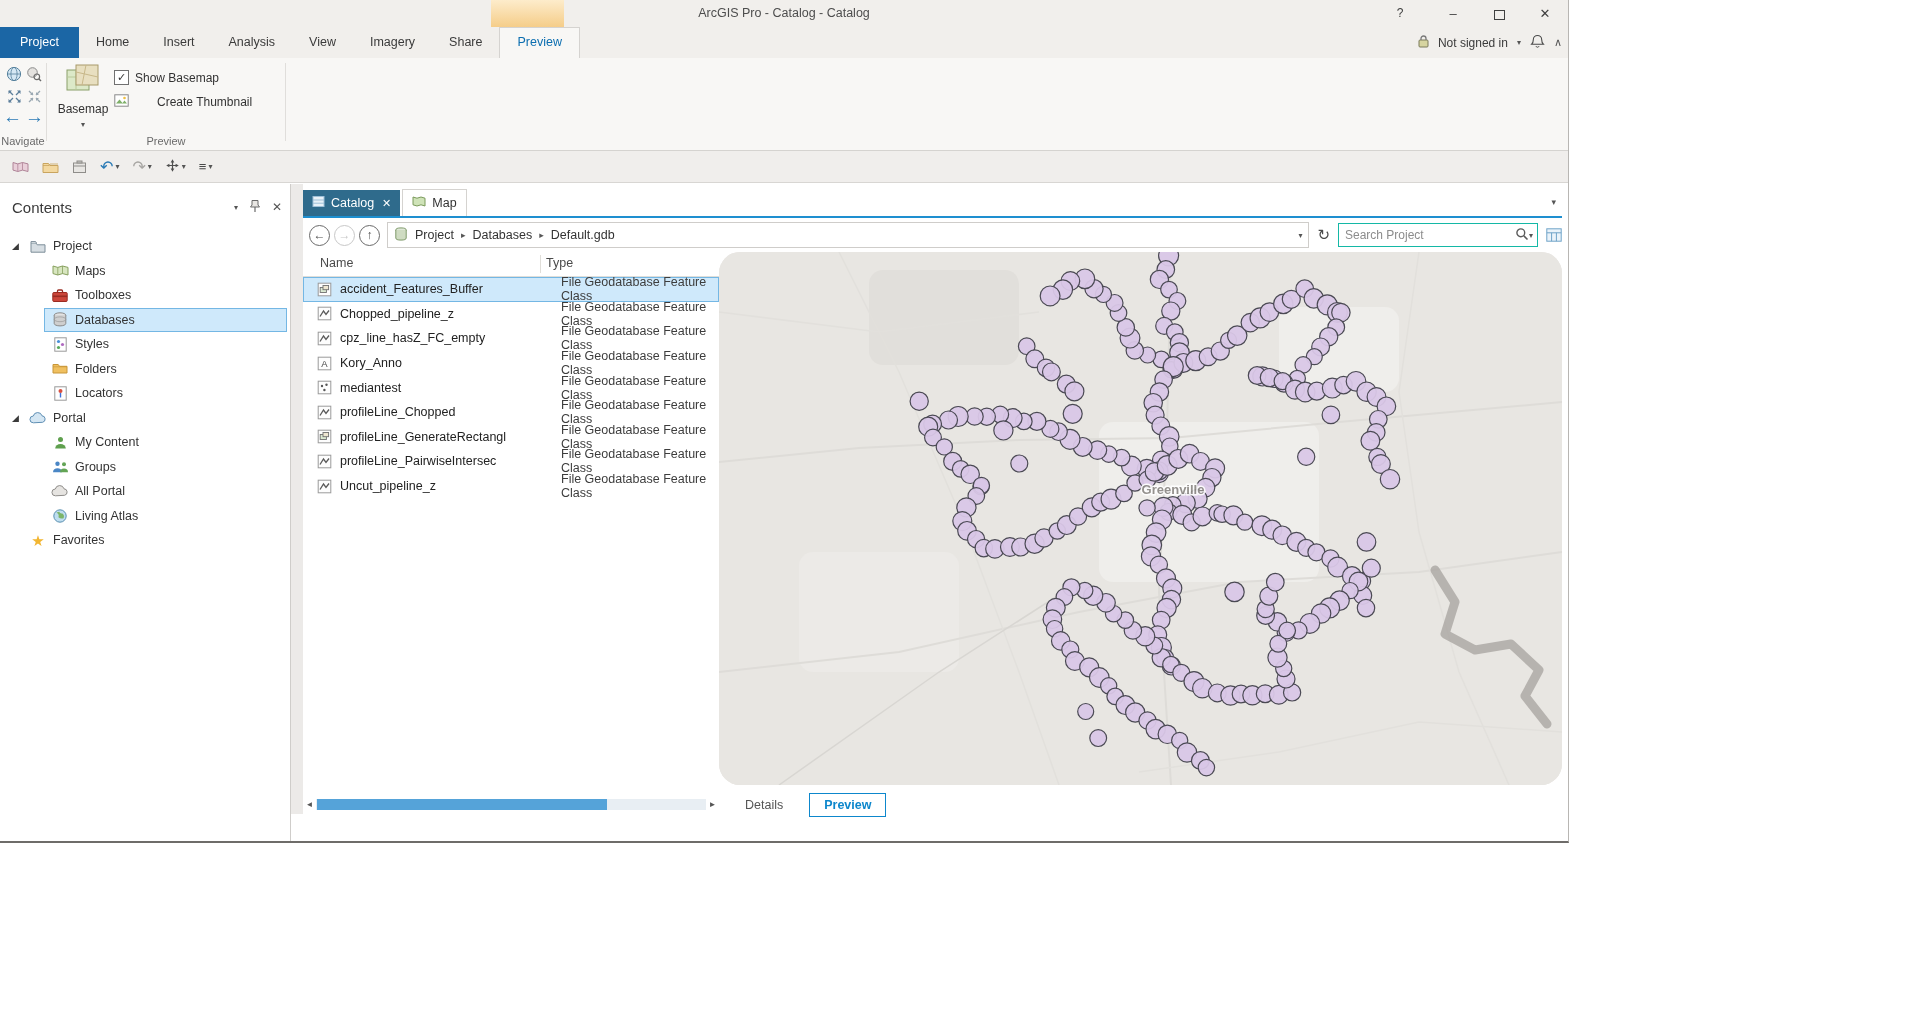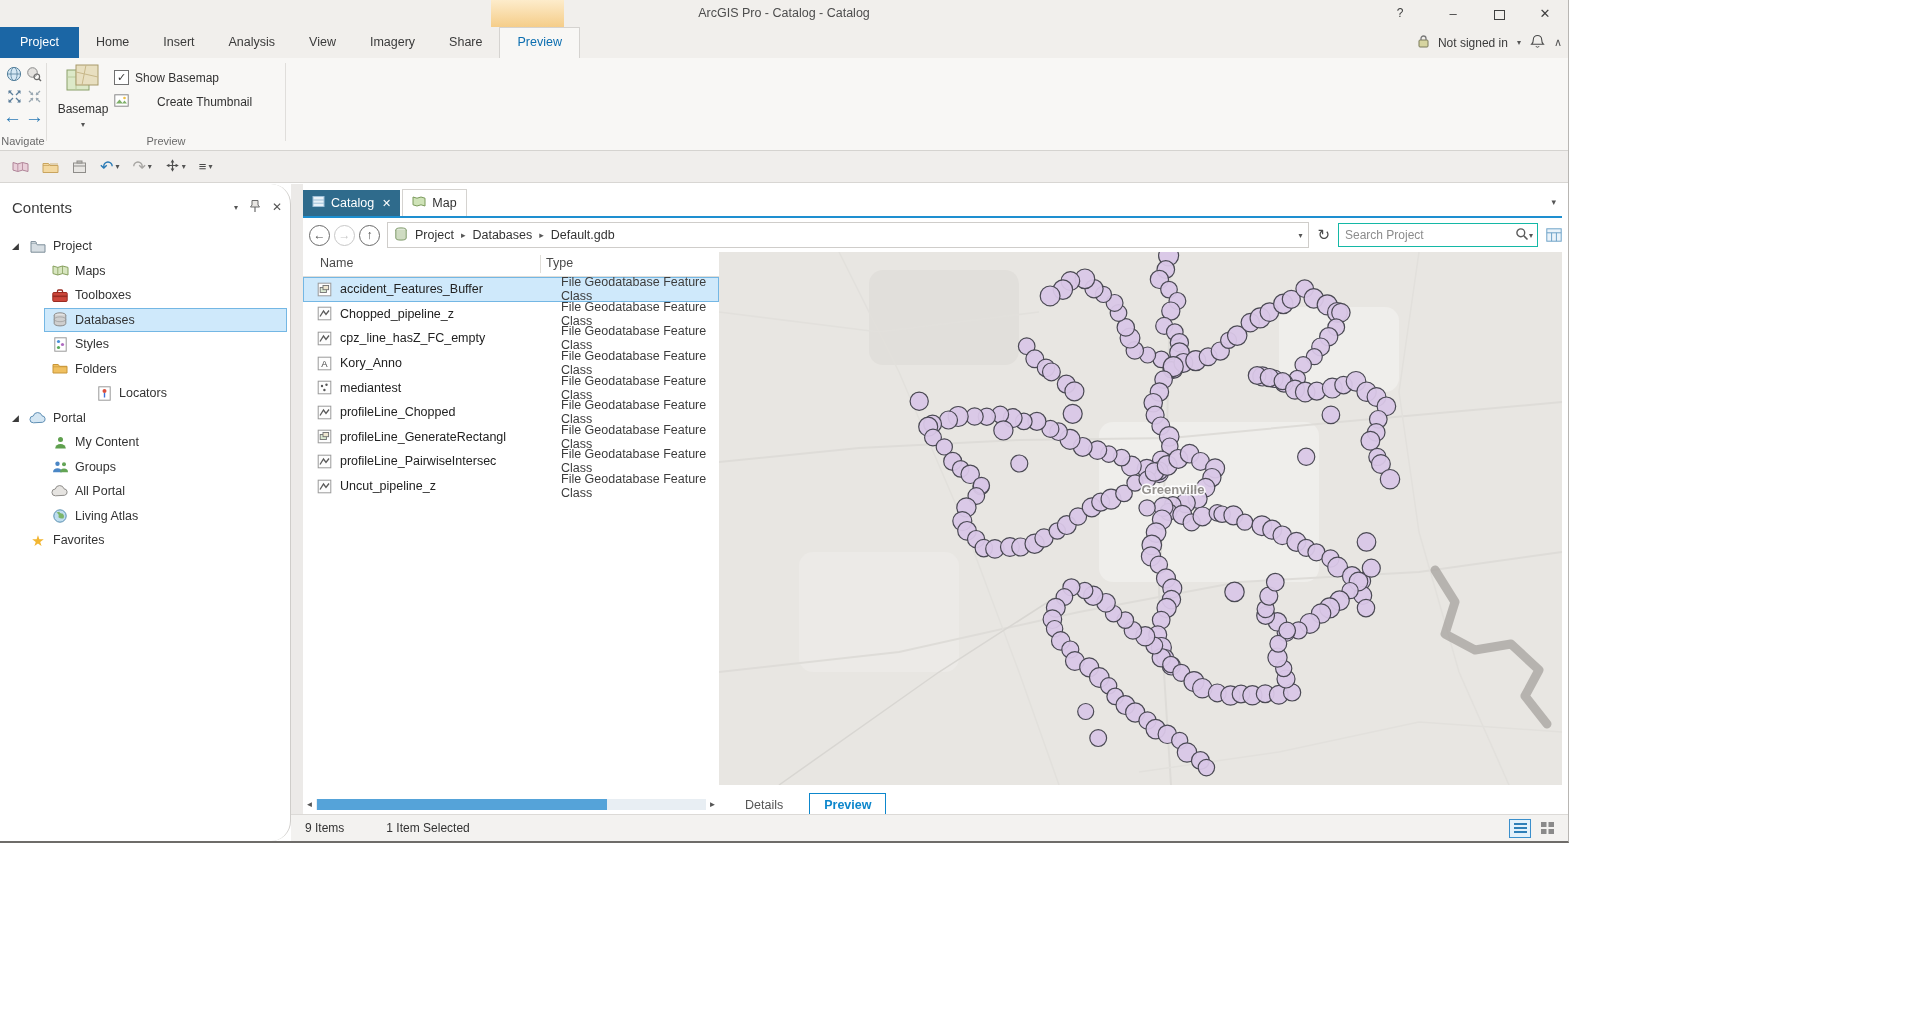--- a/index.html
+++ b/index.html
@@ -39,21 +39,21 @@
   .checkbox{width:13px;height:13px;border:1px solid #707070;background:#fff;display:flex;align-items:center;justify-content:center;font-size:11px;color:#333;line-height:1;}
 
   
   .qat{position:absolute;left:0;top:151px;width:100%;height:32px;background:#f0eeec;border-bottom:1px solid #d8d6d3;display:flex;align-items:center;padding-left:8px;gap:5px;box-sizing:border-box;}
   .qat-item{display:flex;align-items:center;gap:2px;padding:0 4px;}
   .undo-glyph{font-size:16px;color:#2a7ab5;}
   .redo-glyph{font-size:16px;color:#a8a6a3;}
   .menu-glyph{font-size:13px;color:#4a4a4a;}
 
   
-  .contents{position:absolute;left:0;top:184px;width:291px;bottom:0;background:#fff;border-right:1px solid #cfcdca;box-sizing:border-box;border-radius:20px;}
+  .contents{position:absolute;left:0;top:184px;width:291px;bottom:0;background:#fff;border-right:1px solid #cfcdca;box-sizing:border-box;}
   .contents-header{position:absolute;left:12px;right:8px;top:12px;height:22px;display:flex;align-items:center;}
   .contents-title{font-size:15px;color:#3a3a3a;flex:1;}
   .panel-icons{display:flex;align-items:center;gap:11px;color:#555;}
   .panel-icons .x{font-size:12px;}
   .tree{position:absolute;left:0;right:0;top:50px;}
   .tree-row{height:24.5px;display:flex;align-items:center;position:relative;font-size:12.5px;color:#333;}
   .tree-row>*{position:relative;z-index:1;}
   .tree-row.selected::before{content:'';position:absolute;left:44px;right:3px;top:0;bottom:0;background:#cfe9fb;border:1px solid #74b7e4;box-sizing:border-box;z-index:0;}
   .expander{width:16px;font-size:9px;color:#3a3a3a;display:inline-block;}
   .tree-icon{width:20px;display:flex;justify-content:center;}
@@ -95,21 +95,21 @@
   .file-row .ftype{position:absolute;left:258px;color:#3d3d3d;}
   .file-row.selected{background:#cfe9fb;box-shadow:inset 0 0 0 1px #74b7e4;}
   .filelist-bg{position:absolute;left:303px;top:252px;width:416px;bottom:27px;background:#fff;border-right:1px solid #d2d0cd;box-sizing:border-box;z-index:-1;}
 
   .hscroll{position:absolute;left:303px;width:416px;bottom:30px;height:13px;display:flex;align-items:center;}
   .scroll-arrow{width:13px;text-align:center;font-size:8px;color:#555;}
   .scroll-track{flex:1;height:11px;background:#e8eef3;position:relative;}
   .scroll-thumb{position:absolute;left:1px;top:0;height:11px;width:290px;background:#55a3d9;}
 
   
-  .mappane{position:absolute;left:719px;top:252px;width:843px;height:533px;background:#e8e6e2;overflow:hidden;}
+  .mappane{position:absolute;left:719px;top:252px;width:843px;height:533px;background:#e8e6e2;overflow:hidden;border-radius:21px;}
   .previewtabs{position:absolute;left:719px;right:6px;top:785px;height:30px;background:#fff;display:flex;align-items:center;padding-left:16px;gap:16px;}
   .ptab{font-size:12.5px;color:#555;padding:4px 10px;margin-top:9px;}
   .ptab.active{color:#0d87cc;border:1px solid #0d87cc;padding:4px 14px;font-weight:bold;}
 
   
   .statusbar{position:absolute;left:291px;right:0;bottom:0;height:27px;background:#f3f2f0;border-top:1px solid #dcdad7;display:flex;align-items:center;box-sizing:border-box;}
   .status-text{margin-left:14px;font-size:12px;color:#333;}
   .status-text.sel{margin-left:42px;}
   .status-toggles{position:absolute;right:10px;display:flex;gap:5px;align-items:center;}
   .toggle-btn{width:22px;height:19px;display:flex;align-items:center;justify-content:center;}
@@ -322,21 +322,21 @@
         </div>
         <div class="tree-row" style="padding-left: 50px;">
           <span class="tree-icon">
             <svg width="16" height="13">
               <path d="M1 2.5 h5.2 l1.3 1.8 H15 v6.7 H1z" fill="#f0c060" stroke="#c89638"></path>
               <path d="M1 4.8 h14" stroke="#c89638" stroke-width="0.7"></path>
             </svg>
           </span>
           <span class="tree-label">Folders</span>
         </div>
-        <div class="tree-row" style="padding-left: 50px; margin-left: 44px;">
+        <div class="tree-row" style="padding-left: 50px;">
           <span class="tree-icon">
             <svg width="13" height="15">
               <rect x="0.8" y="0.8" width="11.4" height="13.4" fill="#fff" stroke="#9a9a9a"></rect>
               <circle cx="6.5" cy="5" r="2" fill="#d94f3f"></circle>
               <path d="M6.5 7 V11.5" stroke="#3f6fd9" stroke-width="1.4"></path>
             </svg>
           </span>
           <span class="tree-label">Locators</span>
         </div>
         <div class="tree-row" style="padding-left: 12px;">
@@ -834,39 +834,14 @@
         </g>
         <text x="454" y="242" font-size="13" font-weight="bold" fill="#8b8884" text-anchor="middle" stroke="#ffffff" stroke-width="3" paint-order="stroke" opacity="0.9" font-family="&quot;Liberation Sans&quot;, sans-serif">Greenville</text>
       </svg>
   </div>
 
   <div class="previewtabs" id="previewtabs">
       <div class="ptab">Details</div>
       <div class="ptab active">Preview</div>
     </div>
 
-  <div class="statusbar">
-    <span class="status-text">9 Items</span>
-    <span class="status-text sel">1 Item Selected</span>
-    <span class="status-toggles">
-      <span class="toggle-btn active" id="ic-listview">
-          <svg width="13" height="12">
-            <g fill="#2e7fb8">
-              <rect x="0" y="1" width="13" height="2"></rect>
-              <rect x="0" y="5" width="13" height="2"></rect>
-              <rect x="0" y="9" width="13" height="2"></rect>
-            </g>
-          </svg>
-        </span>
-      <span class="toggle-btn" id="ic-gridview">
-          <svg width="13" height="12">
-            <g fill="#8a8a8a">
-              <rect x="0" y="0" width="5.5" height="5"></rect>
-              <rect x="7.5" y="0" width="5.5" height="5"></rect>
-              <rect x="0" y="7" width="5.5" height="5"></rect>
-              <rect x="7.5" y="7" width="5.5" height="5"></rect>
-            </g>
-          </svg>
-        </span>
-    </span>
-  </div>
 
 </div>
 
 </body></html>

